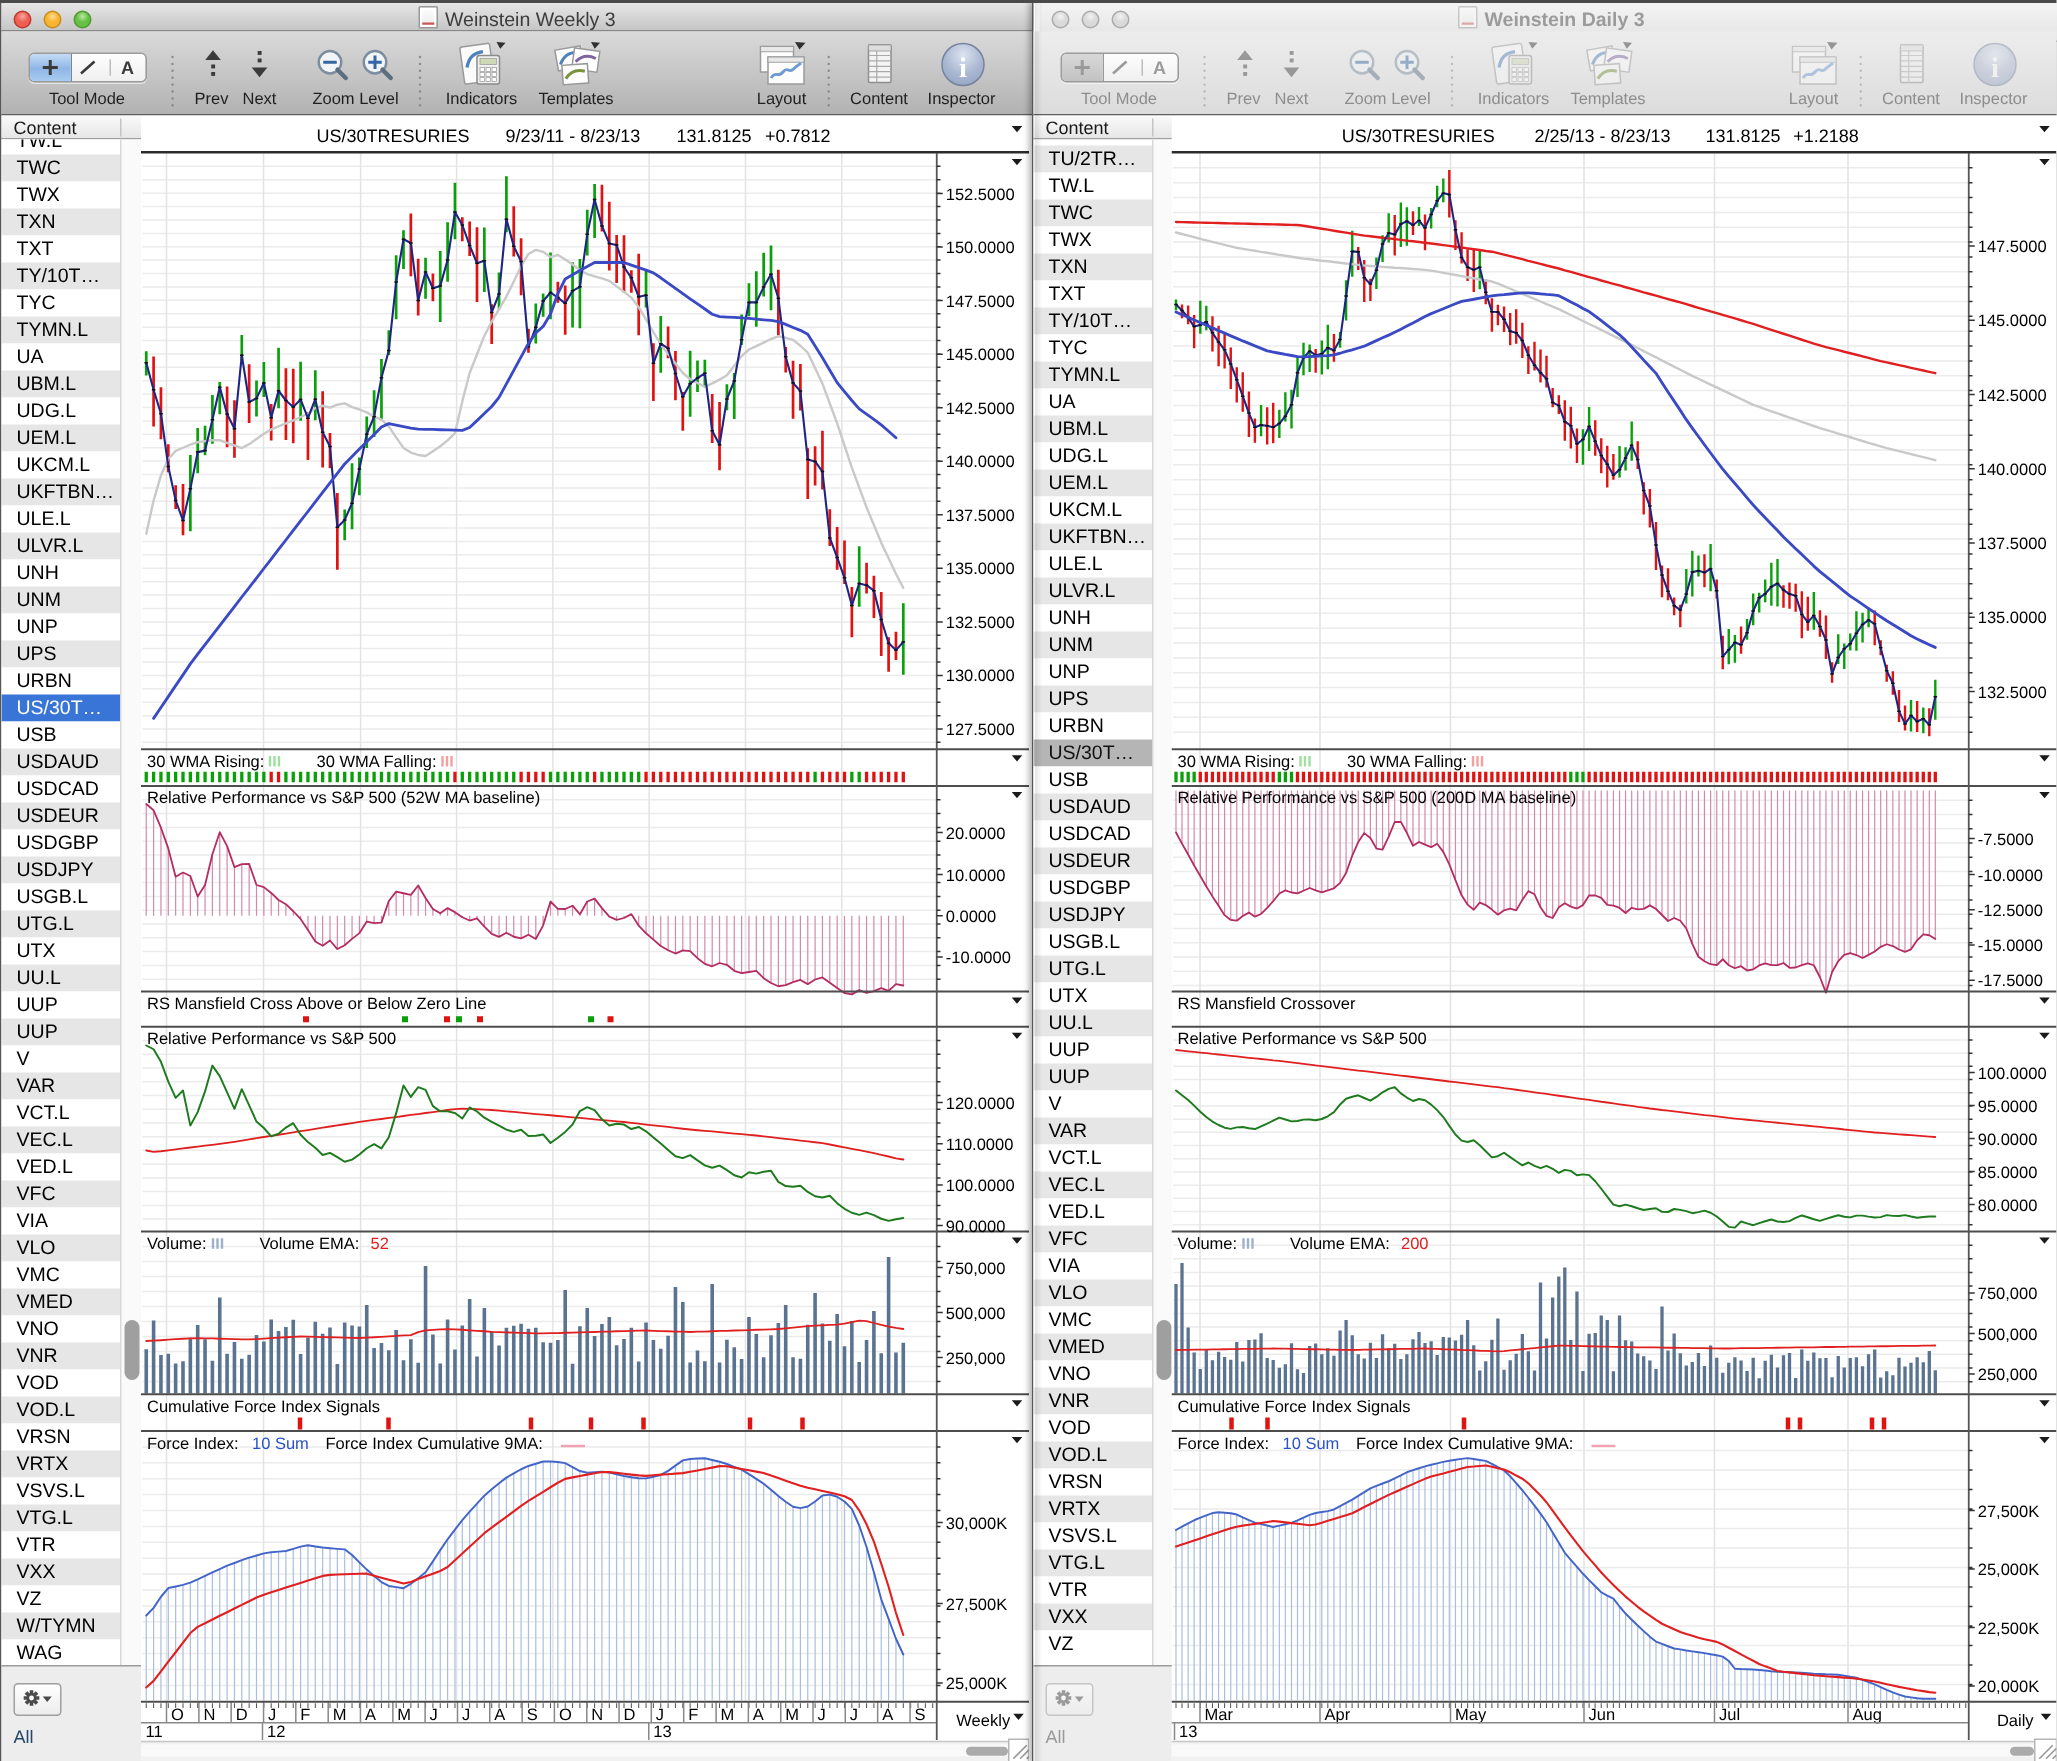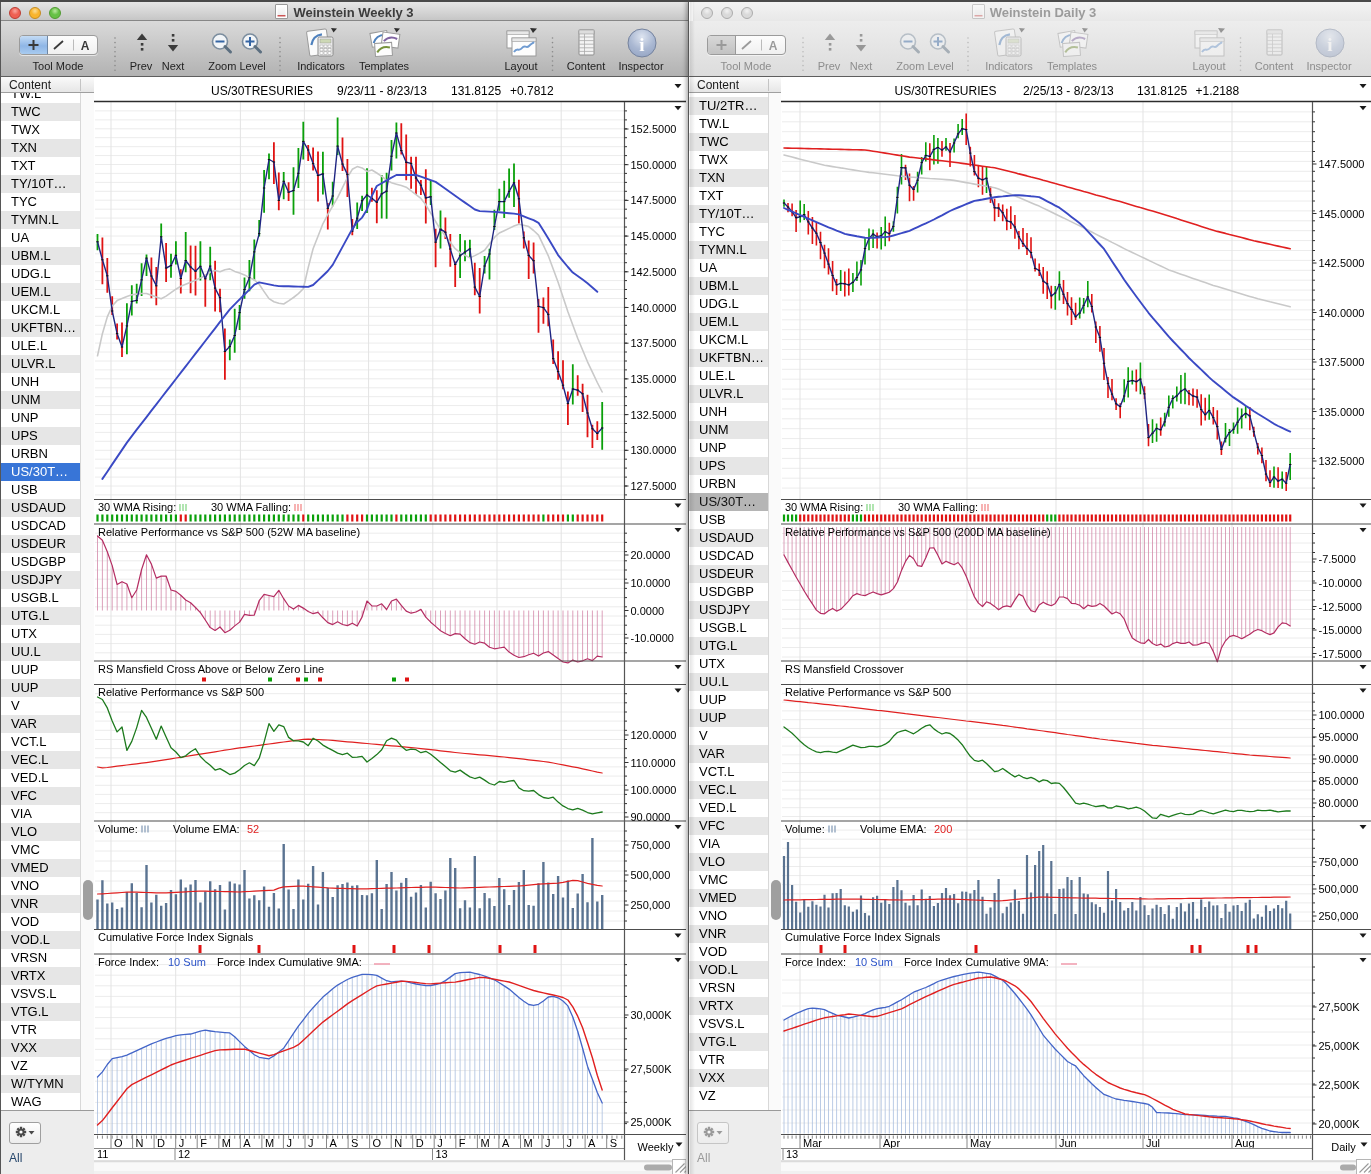--- a/index.html
+++ b/index.html
@@ -2,21 +2,21 @@
 <html><head><meta charset="utf-8"><style>
 html,body{margin:0;padding:0;width:1371px;height:1174px;overflow:hidden;
 font-family:"Liberation Sans",sans-serif;background:#bfbfbf;}
 *{box-sizing:content-box}
 </style></head><body>
 <div style="position:absolute;left:0px;top:0;width:688px;height:1174px;background:#fff;border-left:1px solid #565656;box-sizing:border-box">
     <div style="position:absolute;left:0;top:0;width:100%;height:21px;background:linear-gradient(#e8e8e8,#c6c6c6);border-bottom:1px solid #878787;box-sizing:border-box;border-top:1px solid #f6f6f6">
       <div style="position:absolute;left:8px;top:5.5px;width:12px;height:12px;border-radius:50%;background:radial-gradient(circle at 50% 30%,#f9a79f 0%,#ee5f52 45%,#ee5f52 100%);border:1px solid #bc3a30;box-sizing:border-box"></div>
       <div style="position:absolute;left:28px;top:5.5px;width:12px;height:12px;border-radius:50%;background:radial-gradient(circle at 50% 30%,#fbdd96 0%,#f8b42e 45%,#f8b42e 100%);border:1px solid #c68c1f;box-sizing:border-box"></div>
       <div style="position:absolute;left:48px;top:5.5px;width:12px;height:12px;border-radius:50%;background:radial-gradient(circle at 50% 30%,#bce8a2 0%,#66c146 45%,#66c146 100%);border:1px solid #4e9a2e;box-sizing:border-box"></div>
-      <div style="position:absolute;left:0;top:3px;width:100%;text-align:center;font-size:13px;font-weight:bold;color:#3c3c3c"><span style="display:inline-block;width:11px;height:13px;background:linear-gradient(#fff,#e9e9e9);border:1px solid #999;border-radius:1px;vertical-align:-2px;margin-right:5px;box-shadow:inset 0 0 0 1.5px #fff, inset 0 -3px 0 0 #c55;"></span>Weinstein Weekly 3</div>
+      <div style="position:absolute;left:0;top:3px;width:100%;text-align:center;font-size:13px;font-weight:normal;color:#3c3c3c"><span style="display:inline-block;width:11px;height:13px;background:linear-gradient(#fff,#e9e9e9);border:1px solid #999;border-radius:1px;vertical-align:-2px;margin-right:5px;box-shadow:inset 0 0 0 1.5px #fff, inset 0 -3px 0 0 #c55;"></span>Weinstein Weekly 3</div>
     </div>
     <div style="position:absolute;left:0;top:21px;width:100%;height:56px;background:linear-gradient(#dadada,#b2b2b2);border-bottom:1px solid #5e5e5e;box-sizing:border-box"></div>
     <div style="position:absolute;left:18px;top:35px;width:79px;height:20px;border:1px solid #9b9b9b;border-radius:4px;background:linear-gradient(#fdfdfd,#f0f0f0);box-sizing:border-box;box-shadow:0 1px 0 rgba(255,255,255,.6)">
 <div style="position:absolute;left:0;top:0;width:27px;height:18px;background:linear-gradient(#c4dcf5,#8fb6e6 55%,#a8cbf0);border-right:1px solid #6e87a5;border-radius:3px 0 0 3px"></div>
 <svg width="77" height="18" viewBox="0 0 77 18" style="position:absolute;left:0;top:0">
 <path d="M13.5 4v10M8.5 9h10" stroke="#3a3a3a" stroke-width="2"></path>
 <path d="M34 13L43 5" stroke="#3a3a3a" stroke-width="1.8"></path>
 <path d="M53.5 3.5v11" stroke="#bbb" stroke-width="1"></path>
 <text x="65" y="13.5" font-size="12" font-weight="bold" fill="#3a3a3a" text-anchor="middle" font-family="Liberation Sans, sans-serif">A</text>
 </svg>

